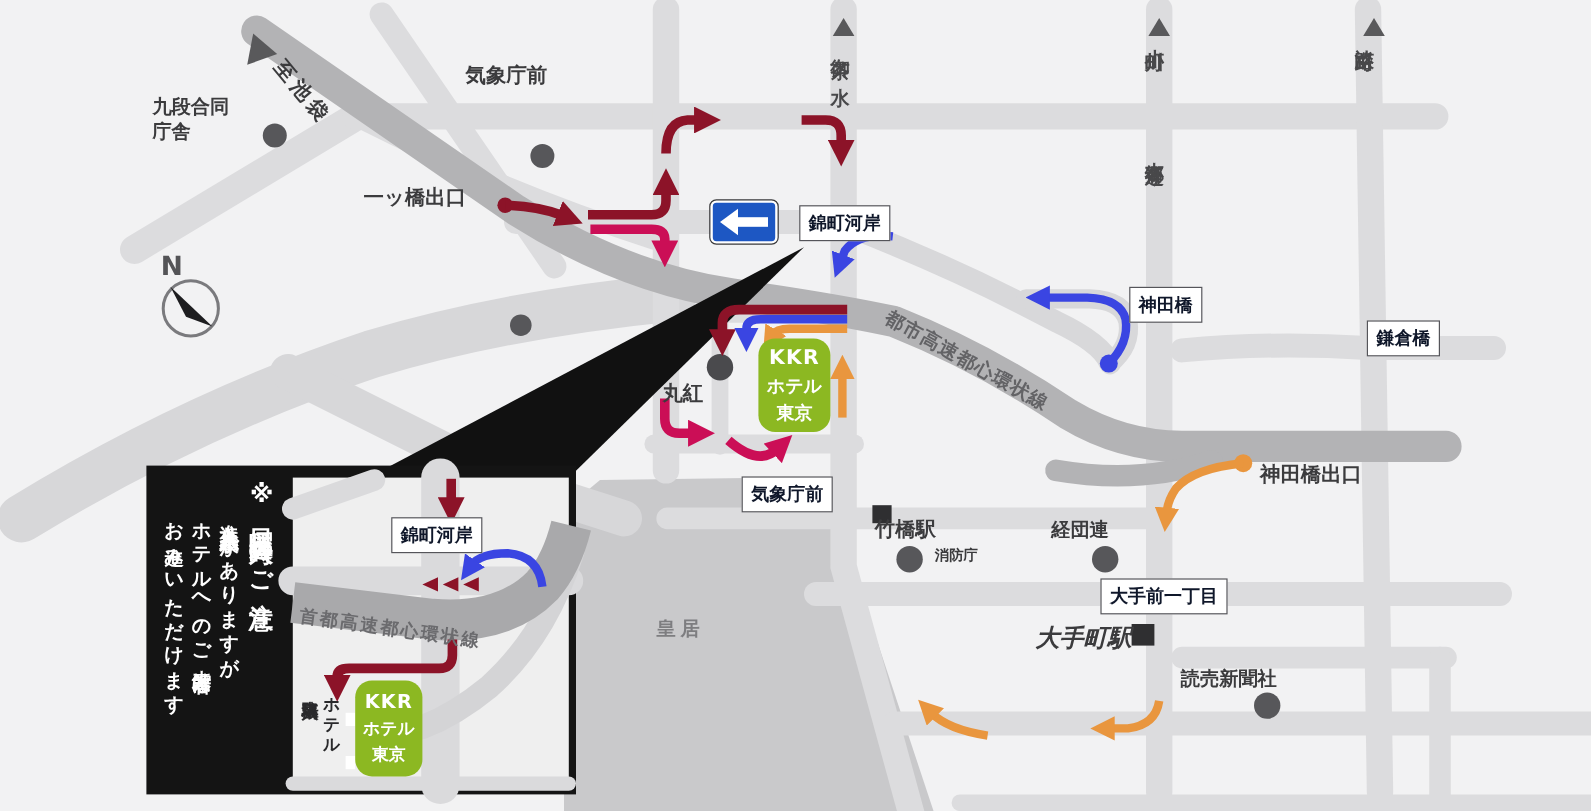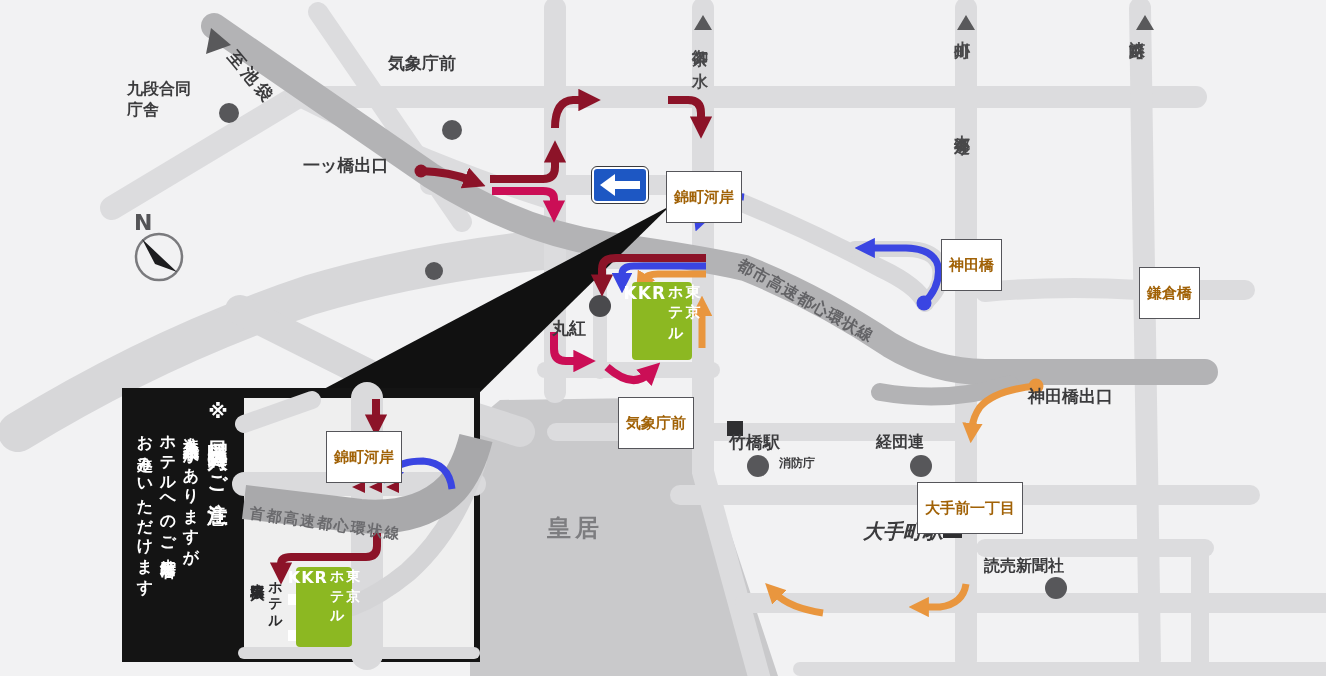--- a/index.html
+++ b/index.html
@@ -3,25 +3,25 @@
 <meta charset="utf-8">
 <style>
   html,body{margin:0;padding:0;}
   body{width:1326px;height:676px;overflow:hidden;background:#f2f2f3;
        font-family:"DejaVu Sans","Liberation Sans",sans-serif;}
   #stage{position:relative;width:1326px;height:676px;}
   #map-svg{position:absolute;left:0;top:0;}
   #label-layer{position:absolute;left:0;top:0;width:1326px;height:676px;}
   .lbl{position:absolute;font-weight:bold;color:#3b3b3d;white-space:pre-line;line-height:1.32;font-size:16px;}
   .rot{transform-origin:left top;}
-  .box-lbl{position:absolute;background:#fff;border:1px solid#55555a;color:#a16207;font-weight:bold;
-           font-size:15px;padding:15px 7px;line-height:1.35;white-space:nowrap;}
+  .box-lbl{position:absolute;background:#fff;border:1px solid#55555a;color:#0f172a;font-weight:bold;
+           font-size:15px;padding:4px 7px;line-height:1.35;white-space:nowrap;}
   .v-lbl{position:absolute;writing-mode:vertical-rl;font-weight:bold;color:#48484a;font-size:16px;letter-spacing:2px;line-height:1;}
-  .hotel-box{position:absolute;background:#8cb822;color:#fff;text-align:center;font-weight:bold;border-radius:4px;
-             display:flex;flex-direction:row;justify-content:center;gap:2px;}
+  .hotel-box{position:absolute;background:#8cb822;color:#fff;text-align:center;font-weight:bold;border-radius:14px;
+             display:flex;flex-direction:column;justify-content:center;gap:2px;}
   #kkr-main{left:632px;top:282px;width:60px;height:78px;}
   #kkr-main span:nth-child(1){font-size:17px;letter-spacing:1px;}
   #kkr-main span{font-size:15px;line-height:1.35;}
   #kkr-inset{left:296px;top:567px;width:56px;height:80px;}
   #kkr-inset span:nth-child(1){font-size:16px;letter-spacing:1px;}
   #kkr-inset span{font-size:14px;line-height:1.4;}
   #oneway-sign{position:absolute;left:592px;top:167px;width:52px;height:32px;background:#1d57c3;
                border:2px solid #fff;outline:1px solid #3a3a3c;border-radius:5px;}
   #note-cols{position:absolute;left:130px;top:399px;height:256px;writing-mode:vertical-rl;color:#fff;}
   .note-col{font-size:16px;font-weight:bold;letter-spacing:2px;line-height:1;margin-left:7px;margin-top:25px;}
@@ -171,25 +171,25 @@
 </svg>
 
 <div id="label-layer">
       <div class="lbl" style="left: 127px; top: 78px; font-size: 16px;">九段合同
 庁舎</div>
       <div class="lbl rot" style="left: 240px; top: 46px; font-size: 17px; letter-spacing: 4px; transform: rotate(50deg);">至池袋</div>
       <div class="lbl" style="left: 388px; top: 52px; font-size: 17px;">気象庁前</div>
       <div class="lbl" style="left: 303px; top: 154px; font-size: 17px;">一ッ橋出口</div>
       <div class="lbl" style="left: 134px; top: 208px; font-size: 22px; color: rgb(84, 84, 87);">N</div>
       <div class="lbl" style="left: 552px; top: 317px; font-size: 17px;">丸紅</div>
-      <div class="lbl" style="left: 547px; top: 513px; font-size: 24px; color: rgb(125, 125, 128); letter-spacing: 4px;">皇居</div>
+      <div class="lbl" style="left: 547px; top: 513px; font-size: 16px; color: rgb(125, 125, 128); letter-spacing: 4px;">皇居</div>
       <div class="lbl" style="left: 729px; top: 395px; font-size: 17px; margin-top: 36px;">竹橋駅</div>
       <div class="lbl" style="left: 779px; top: 456px; font-size: 12px;">消防庁</div>
       <div class="lbl" style="left: 876px; top: 431px; font-size: 16px;">経団連</div>
-      <div class="lbl" style="left: 1028px; top: 385px; font-size: 17px; text-align: center;">神田橋出口</div>
+      <div class="lbl" style="left: 1050px; top: 385px; font-size: 17px; text-align: center;">神田橋出口</div>
       <div class="lbl" style="left: 863px; top: 518px; font-size: 20px; font-style: italic;">大手町駅</div>
       <div class="lbl" style="left: 984px; top: 555px; font-size: 16px;">読売新聞社</div>
       <div class="v-lbl" style="left: 692px; top: 36px; font-size: 16px;">御茶ノ水</div>
       <div class="v-lbl" style="left: 954px; top: 28px; font-size: 16px;">小川町</div>
       <div class="v-lbl" style="left: 954px; top: 122px; font-size: 16px;">本郷通り</div>
       <div class="v-lbl" style="left: 1129px; top: 28px; font-size: 16px;">淡路町</div>
       <div class="box-lbl" style="left: 666px; top: 171px;">錦町河岸</div>
       <div class="box-lbl" style="left: 941px; top: 239px;">神田橋</div>
       <div class="box-lbl" style="left: 1139px; top: 267px;">鎌倉橋</div>
       <div class="box-lbl" style="left: 618px; top: 397px;">気象庁前</div>

